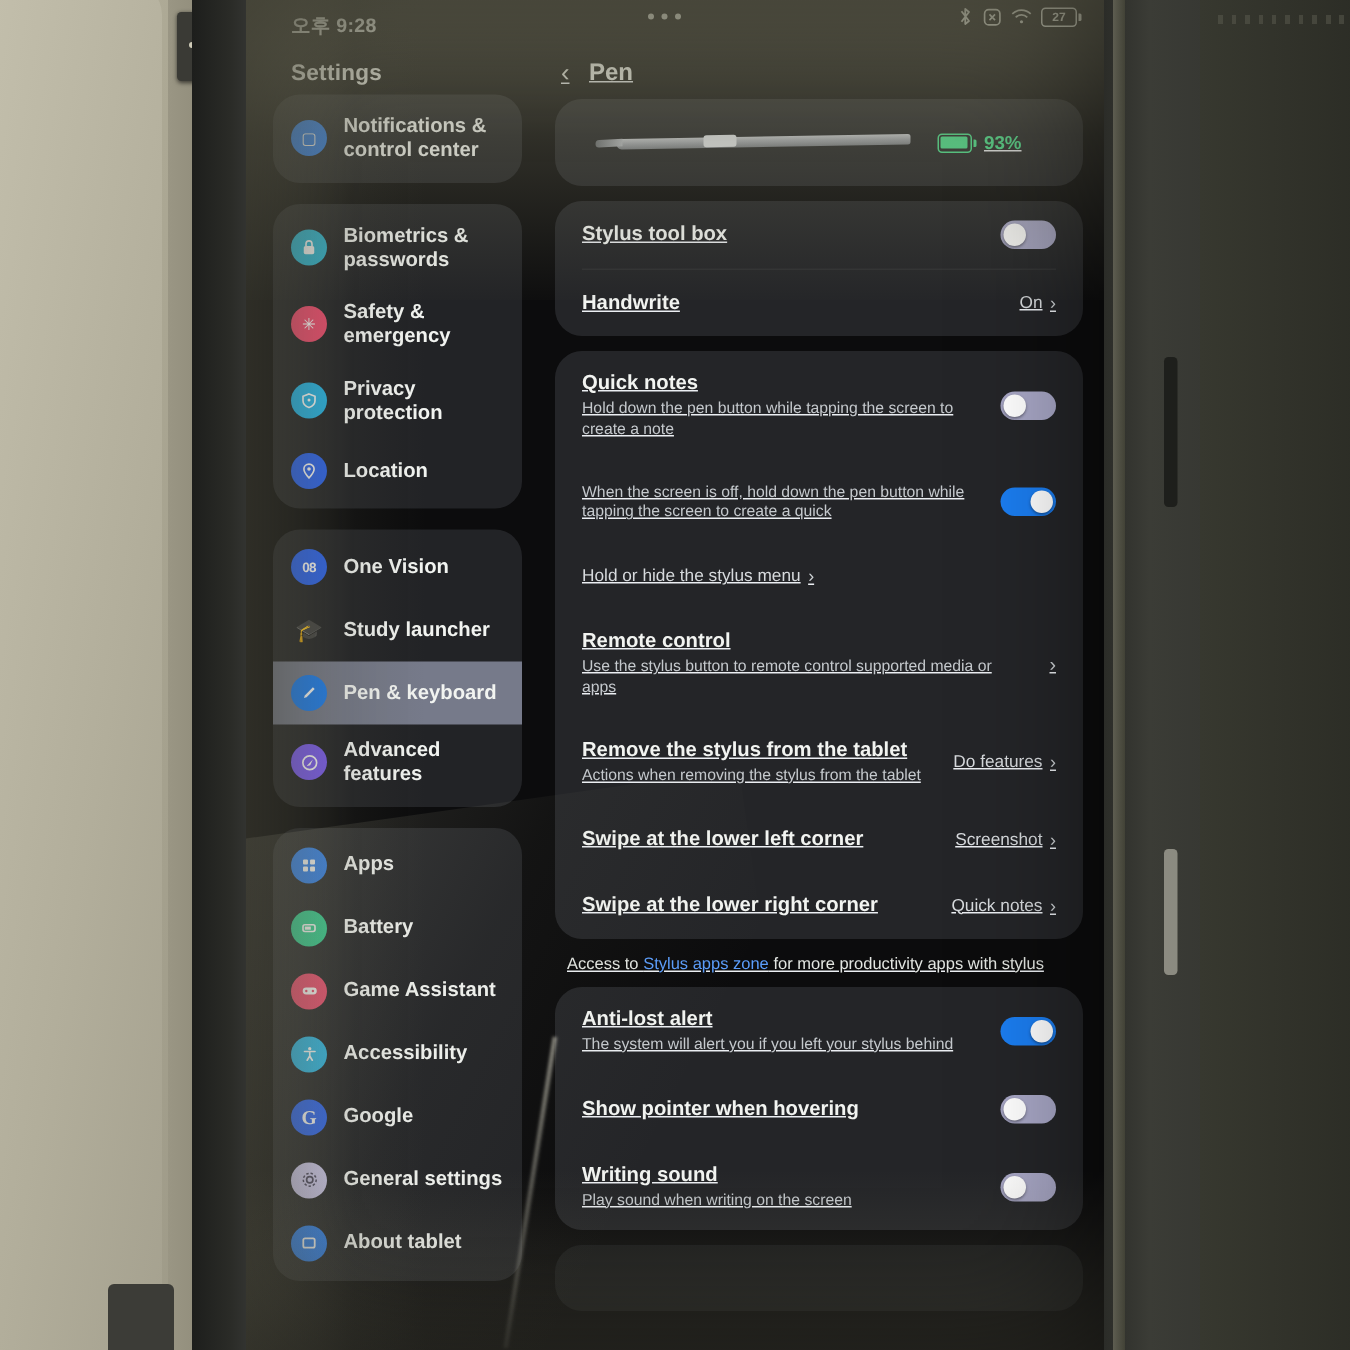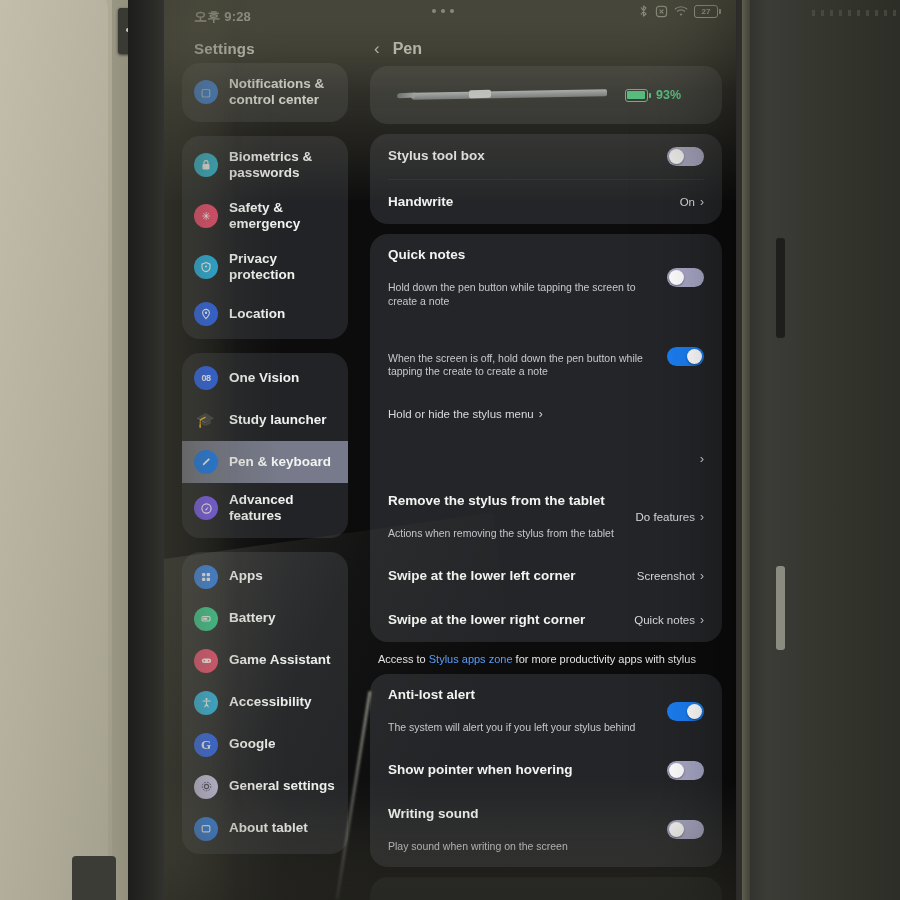--- a/index.html
+++ b/index.html
@@ -154,21 +154,21 @@
   .nav-item.selected { background:#767a8a; }
   .nav-ico {
     width:24px; height:24px; min-width:24px; border-radius:50%;
     display:flex; align-items:center; justify-content:center;
     font-size:11px; color:#fff;
   }
   .nav-label { font-size:13.5px; font-weight:600; line-height:1.22; color:#f2f4f1; }
 
   
   .pane {
-    position:absolute; left:202px; top:32px; right:8px; bottom:0; z-index:10;
+    position:absolute; left:202px; top:32px; right:8px; bottom:0; z-index:10;text-decoration:underline;
   }
   .pane-head { display:flex; align-items:center; gap:13px; height:34px; padding-left:8px; }
   .pane-head .chev { font-size:17px; color:#e7eae5; font-weight:500; }
   .pane-title { font-size:16px; font-weight:700; color:#f2f4f0; }
 
   .card {
     background:rgba(41,42,45,.86);
     border-radius:18px;
     margin:0 6px 10px 4px;
     overflow:hidden;
@@ -200,21 +200,21 @@
   .pen-batt-ico::after{content:"";position:absolute;right:-4px;top:3px;width:2px;height:5px;background:#49e08c;border-radius:0 1px 1px 0;}
   .pen-batt-fill{ width:100%; height:100%; background:#49e08c; border-radius:1px;}
   .pen-batt-txt{ font-size:12.5px; font-weight:700; color:#49e08c; }
 
   .row {
     display:flex; align-items:center; justify-content:space-between;
     padding:13px 18px; gap:12px; min-height:44px;
   }
   .row-main { flex:1; min-width:0; }
   .row-title { font-size:13.5px; font-weight:600; color:#f2f4f1; line-height:1.25;}
-  .row-sub { font-size:10.5px; color:#c5c9cd; line-height:1.32; margin-top:17px;}
+  .row-sub { font-size:10.5px; color:#c5c9cd; line-height:1.32; margin-top:2px;}
   .row-val {
     font-size:11.5px; color:#d7dadd; white-space:nowrap;
     display:flex; align-items:center; gap:5px;
   }
   .row-val .ch { font-size:12px; color:#cdd1d4;}
   .chev-only { font-size:13px; color:#cdd1d4; padding-left:8px;}
 
   .section-label {
     font-size:10.5px; color:#c8ccd0; margin:4px 0 6px 18px;
   }
@@ -463,36 +463,38 @@
             <div class="row-title">Quick notes</div>
             <div class="row-sub">Hold down the pen button while tapping the screen to create a note</div>
           </div>
           <div class="tgl off">
               <span class="knob"></span>
             </div>
         </div>
 
         <div class="row">
           <div class="row-main">
-            <div class="row-sub">When the screen is off, hold down the pen button while tapping the create to create a note</div>
+            <div class="row-sub">When the screen is off, hold down the pen button while tapping the screen to create a quick</div>
           </div>
           <div class="tgl on">
               <span class="knob"></span>
             </div>
         </div>
 
         <div class="row">
           <div class="row-val">
             <span>Hold or hide the stylus menu</span>
             <span class="ch">›</span>
           </div>
         </div>
 
         <div class="row">
           <div class="row-main">
+            <div class="row-title">Remote control</div>
+            <div class="row-sub">Use the stylus button to remote control supported media or apps</div>
           </div>
           <span class="chev-only">›</span>
         </div>
 
         <div class="row">
           <div class="row-main">
             <div class="row-title">Remove the stylus from the tablet</div>
             <div class="row-sub">Actions when removing the stylus from the tablet</div>
           </div>
           <div class="row-val">

